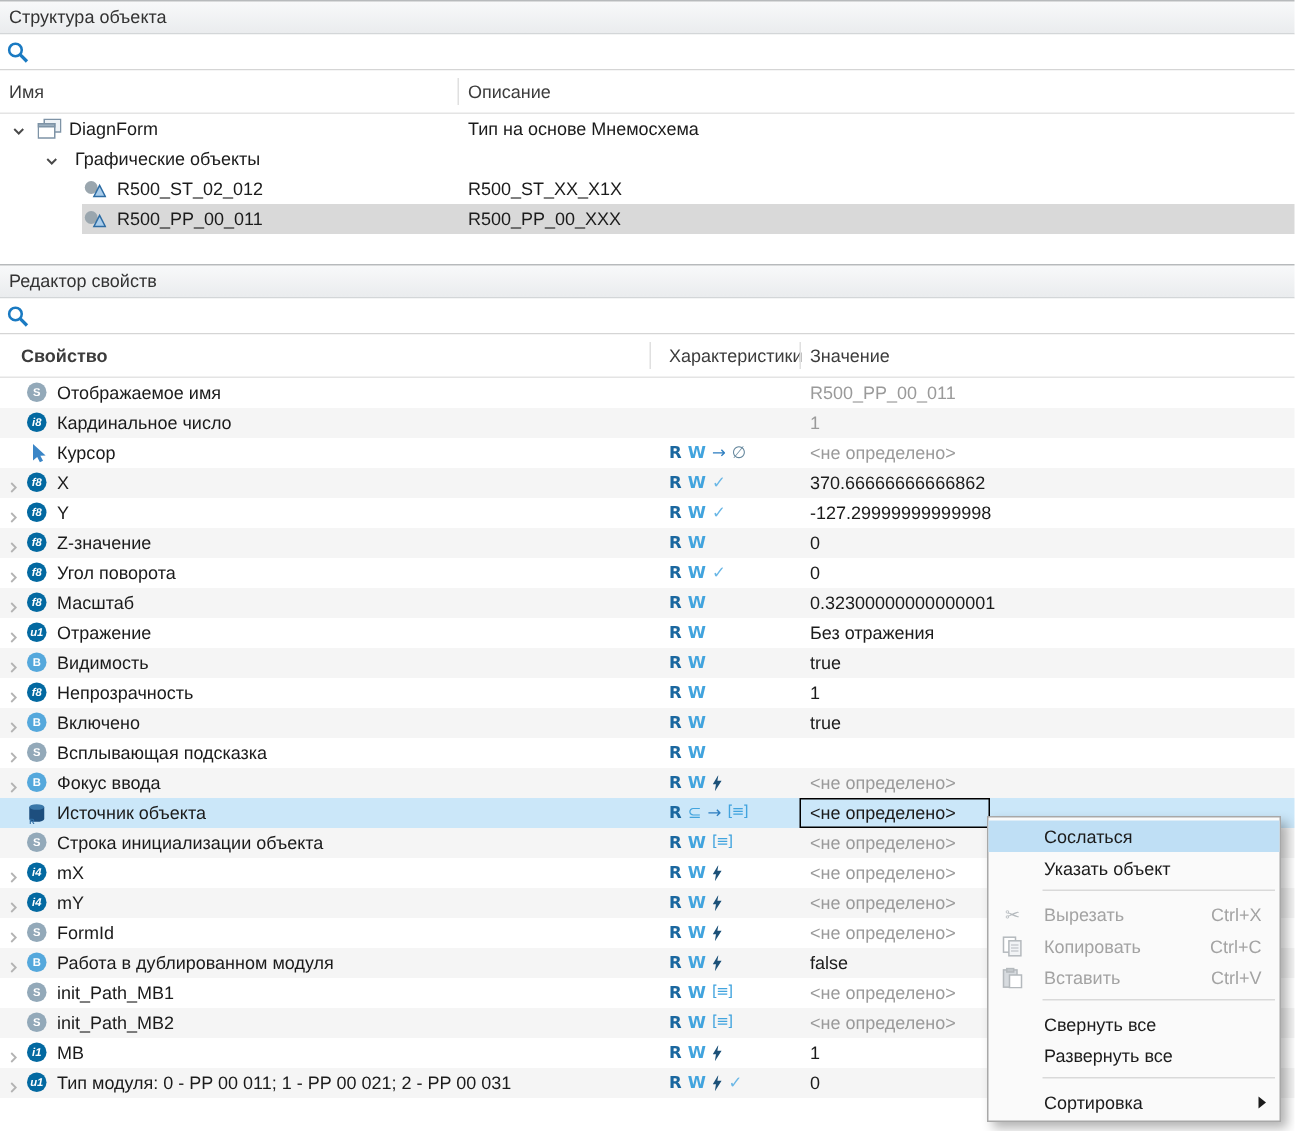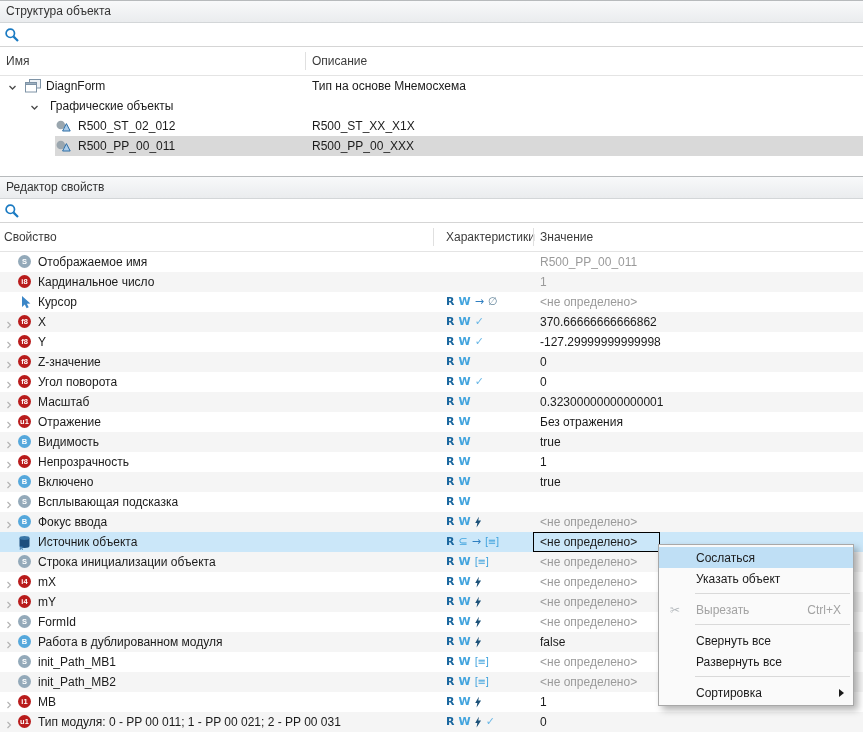--- a/index.html
+++ b/index.html
@@ -38,21 +38,21 @@
   .prow .pval{position:absolute;left:540px;top:3px;white-space:nowrap;}
   .prow .pval.muted{color:#9a9a9a;}
   .prow .cellborder{position:absolute;left:533px;top:0;width:127px;height:20px;
        border:1px solid #000;box-sizing:border-box;pointer-events:none;}
 
   .circ{display:inline-block;width:13px;height:13px;border-radius:50%;color:#fff;
        font-size:7.5px;font-weight:bold;line-height:13px;text-align:center;
        font-family:"Liberation Sans",sans-serif;}
   .c-S{background:#93a9b9;}
   .c-B{background:#55a8dc;}
-  .c-i8,.c-f8,.c-u1,.c-i4,.c-i1{background:#b91c1c;}
+  .c-i8,.c-f8,.c-u1,.c-i4,.c-i1{background:#0369a1;font-style:italic;}
 
   .tk{font-family:"DejaVu Sans",sans-serif;font-size:11px;line-height:14px;}
   .tk-r{color:#1a679f;font-weight:bold;}
   .tk-w{color:#42a4de;font-weight:bold;}
   .tk-check{color:#6ab7e6;}
   .tk-arrow{color:#2f7fc1;}
   .tk-null{color:#64869c;}
   .tk-sub{color:#42a4de;}
   .tk-list{color:#42a4de;font-size:10px;letter-spacing:-1px;}
   .tk-bolt{width:7px;height:11px;background:#1c5179;display:inline-block;
@@ -142,21 +142,21 @@
     <div class="search-row">
       <span style="display:inline-flex;width:18px;">
         <svg width="16" height="16" viewBox="0 0 16 16">
             <circle cx="6.3" cy="6.3" r="4.2" fill="none" stroke="#1a7ac2" stroke-width="1.7"></circle>
             <line x1="9.6" y1="9.6" x2="14" y2="14" stroke="#1a7ac2" stroke-width="2.2"></line>
           </svg>
       </span>
       <input placeholder="" style="">
     </div>
     <div class="colhead">
-      <span style="left:4px;">Свойство</span>
+      <span style="left:14px;font-weight:bold;">Свойство</span>
       <span style="left:446px;">Характеристики</span>
       <span style="left:540px;">Значение</span>
       <div class="vdiv" style="left:433px;"></div>
       <div class="vdiv" style="left:533px;"></div>
     </div>
     <div id="grid">
         <div class="prow">
           <span class="picon circ c-S">S</span>
           <span class="pname">Отображаемое имя</span>
           <span class="pval muted">R500_PP_00_011</span>
@@ -449,20 +449,44 @@
       </div>
       <div class="mi">
         <span>Указать объект</span>
       </div>
       <div class="menu-sep"></div>
       <div class="mi disabled">
         <span class="micon">✂</span>
         <span>Вырезать</span>
         <span class="short">Ctrl+X</span>
       </div>
+      <div class="mi disabled">
+        <span class="micon">
+          <svg width="14" height="14" viewBox="0 0 14 14">
+            <rect x="1" y="0.8" width="8" height="10" fill="#fff" stroke="#b4b9bd"></rect>
+            <rect x="4.6" y="3.2" width="8" height="10" fill="#f2f4f6" stroke="#b4b9bd"></rect>
+            <line x1="6" y1="6" x2="11" y2="6" stroke="#c8ccd0"></line>
+            <line x1="6" y1="8" x2="11" y2="8" stroke="#c8ccd0"></line>
+            <line x1="6" y1="10" x2="11" y2="10" stroke="#c8ccd0"></line>
+          </svg>
+        </span>
+        <span>Копировать</span>
+        <span class="short">Ctrl+C</span>
+      </div>
+      <div class="mi disabled">
+        <span class="micon">
+          <svg width="14" height="14" viewBox="0 0 14 14">
+            <rect x="1" y="1.6" width="9" height="11.5" fill="#d7dbdf" stroke="#b4b9bd"></rect>
+            <rect x="3.2" y="0.6" width="4.6" height="2.4" fill="#c3c8cc" stroke="#b4b9bd"></rect>
+            <rect x="5" y="5" width="8" height="8.5" fill="#fff" stroke="#b4b9bd"></rect>
+          </svg>
+        </span>
+        <span>Вставить</span>
+        <span class="short">Ctrl+V</span>
+      </div>
       <div class="menu-sep"></div>
       <div class="mi">
         <span>Свернуть все</span>
       </div>
       <div class="mi">
         <span>Развернуть все</span>
       </div>
       <div class="menu-sep"></div>
       <div class="mi">
         <span>Сортировка</span>

